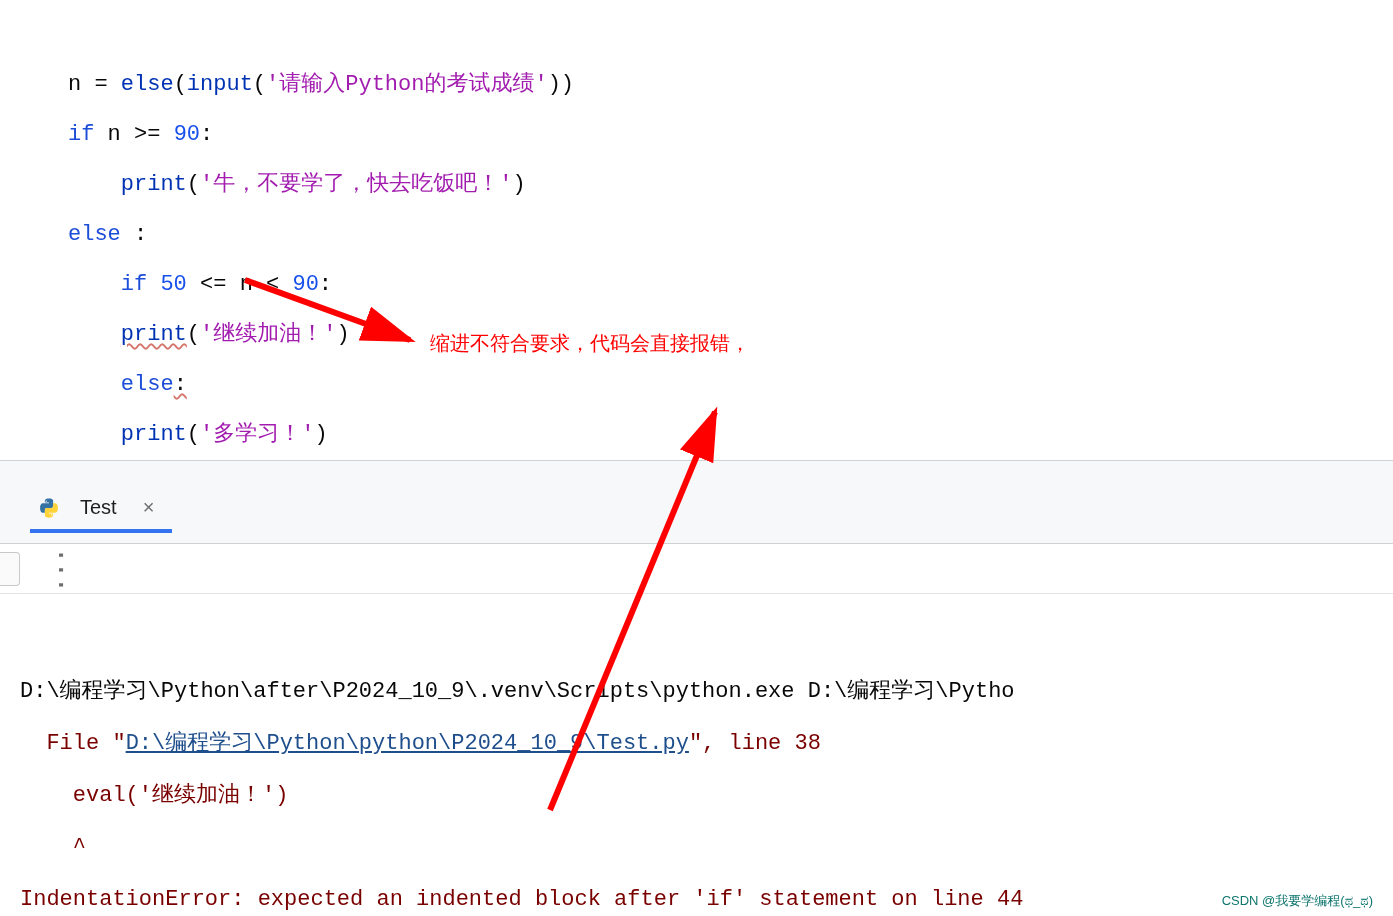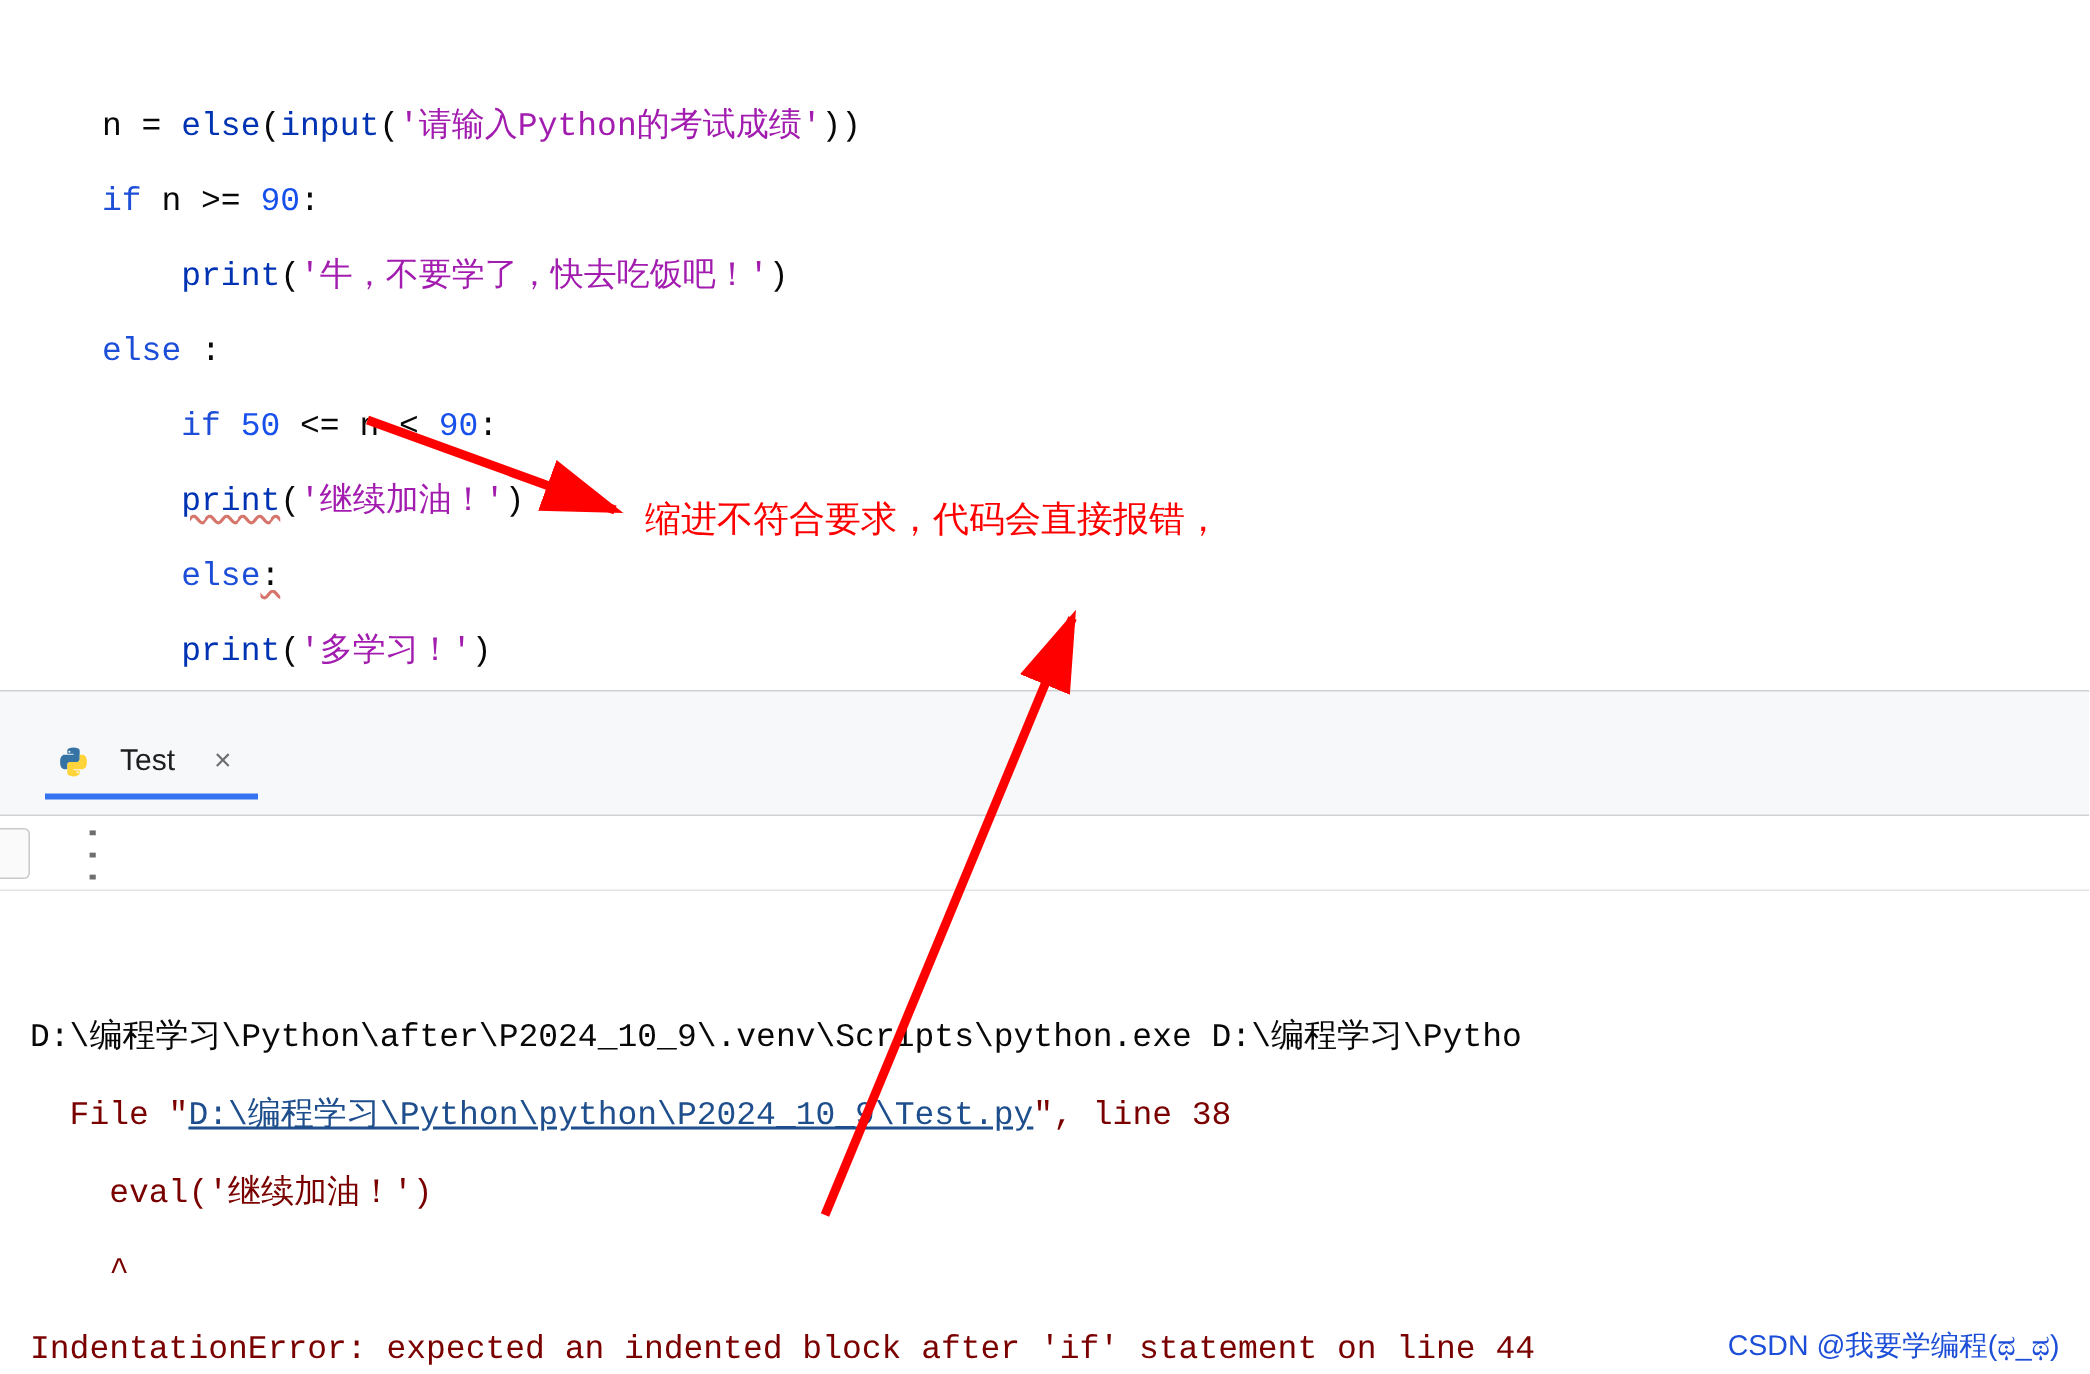--- a/index.html
+++ b/index.html
@@ -26,21 +26,21 @@
   .num { color: #1750eb; }
   .squiggle {
     text-decoration: underline wavy #d5756c;
     text-decoration-thickness: 2px;
     text-underline-offset: 3px;
   }
 
   .annotation {
     position: absolute;
     color: #ff0000;
-    font-size: 24px;
+    font-size: 20px;
     font-family: "Microsoft YaHei", sans-serif;
     left: 430px;
     top: 330px;
     white-space: nowrap;
   }
   .arrow1 {
     position: absolute;
     left: 235px;
     top: 270px;
     pointer-events: none;
@@ -127,23 +127,23 @@
     text-decoration: underline;
     cursor: pointer;
   }
   .err-text { color: #7a0000; }
   .err-line { color: #7a0000; }
 
   .watermark {
     position: absolute;
     right: 20px;
     bottom: 6px;
-    color: #1d4ed8;
+    color: #0f766e;
     font-family: Arial, sans-serif;
-    font-size: 19px;
+    font-size: 13px;
   }
 </style>
 </head>
 <body>
 
 <div class="editor">
 <span><span>n = </span><span class="builtin">else</span><span>(</span><span class="builtin">input</span><span>(</span><span class="str">'请输入Python的考试成绩'</span><span>))</span></span>
 <span><span class="kw">if</span><span> n &gt;= </span><span class="num">90</span><span>:</span></span>
 <span><span>    </span><span class="builtin">print</span><span>(</span><span class="str">'牛，不要学了，快去吃饭吧！'</span><span>)</span></span>
 <span><span class="kw">else</span><span> </span><span>:</span></span>

